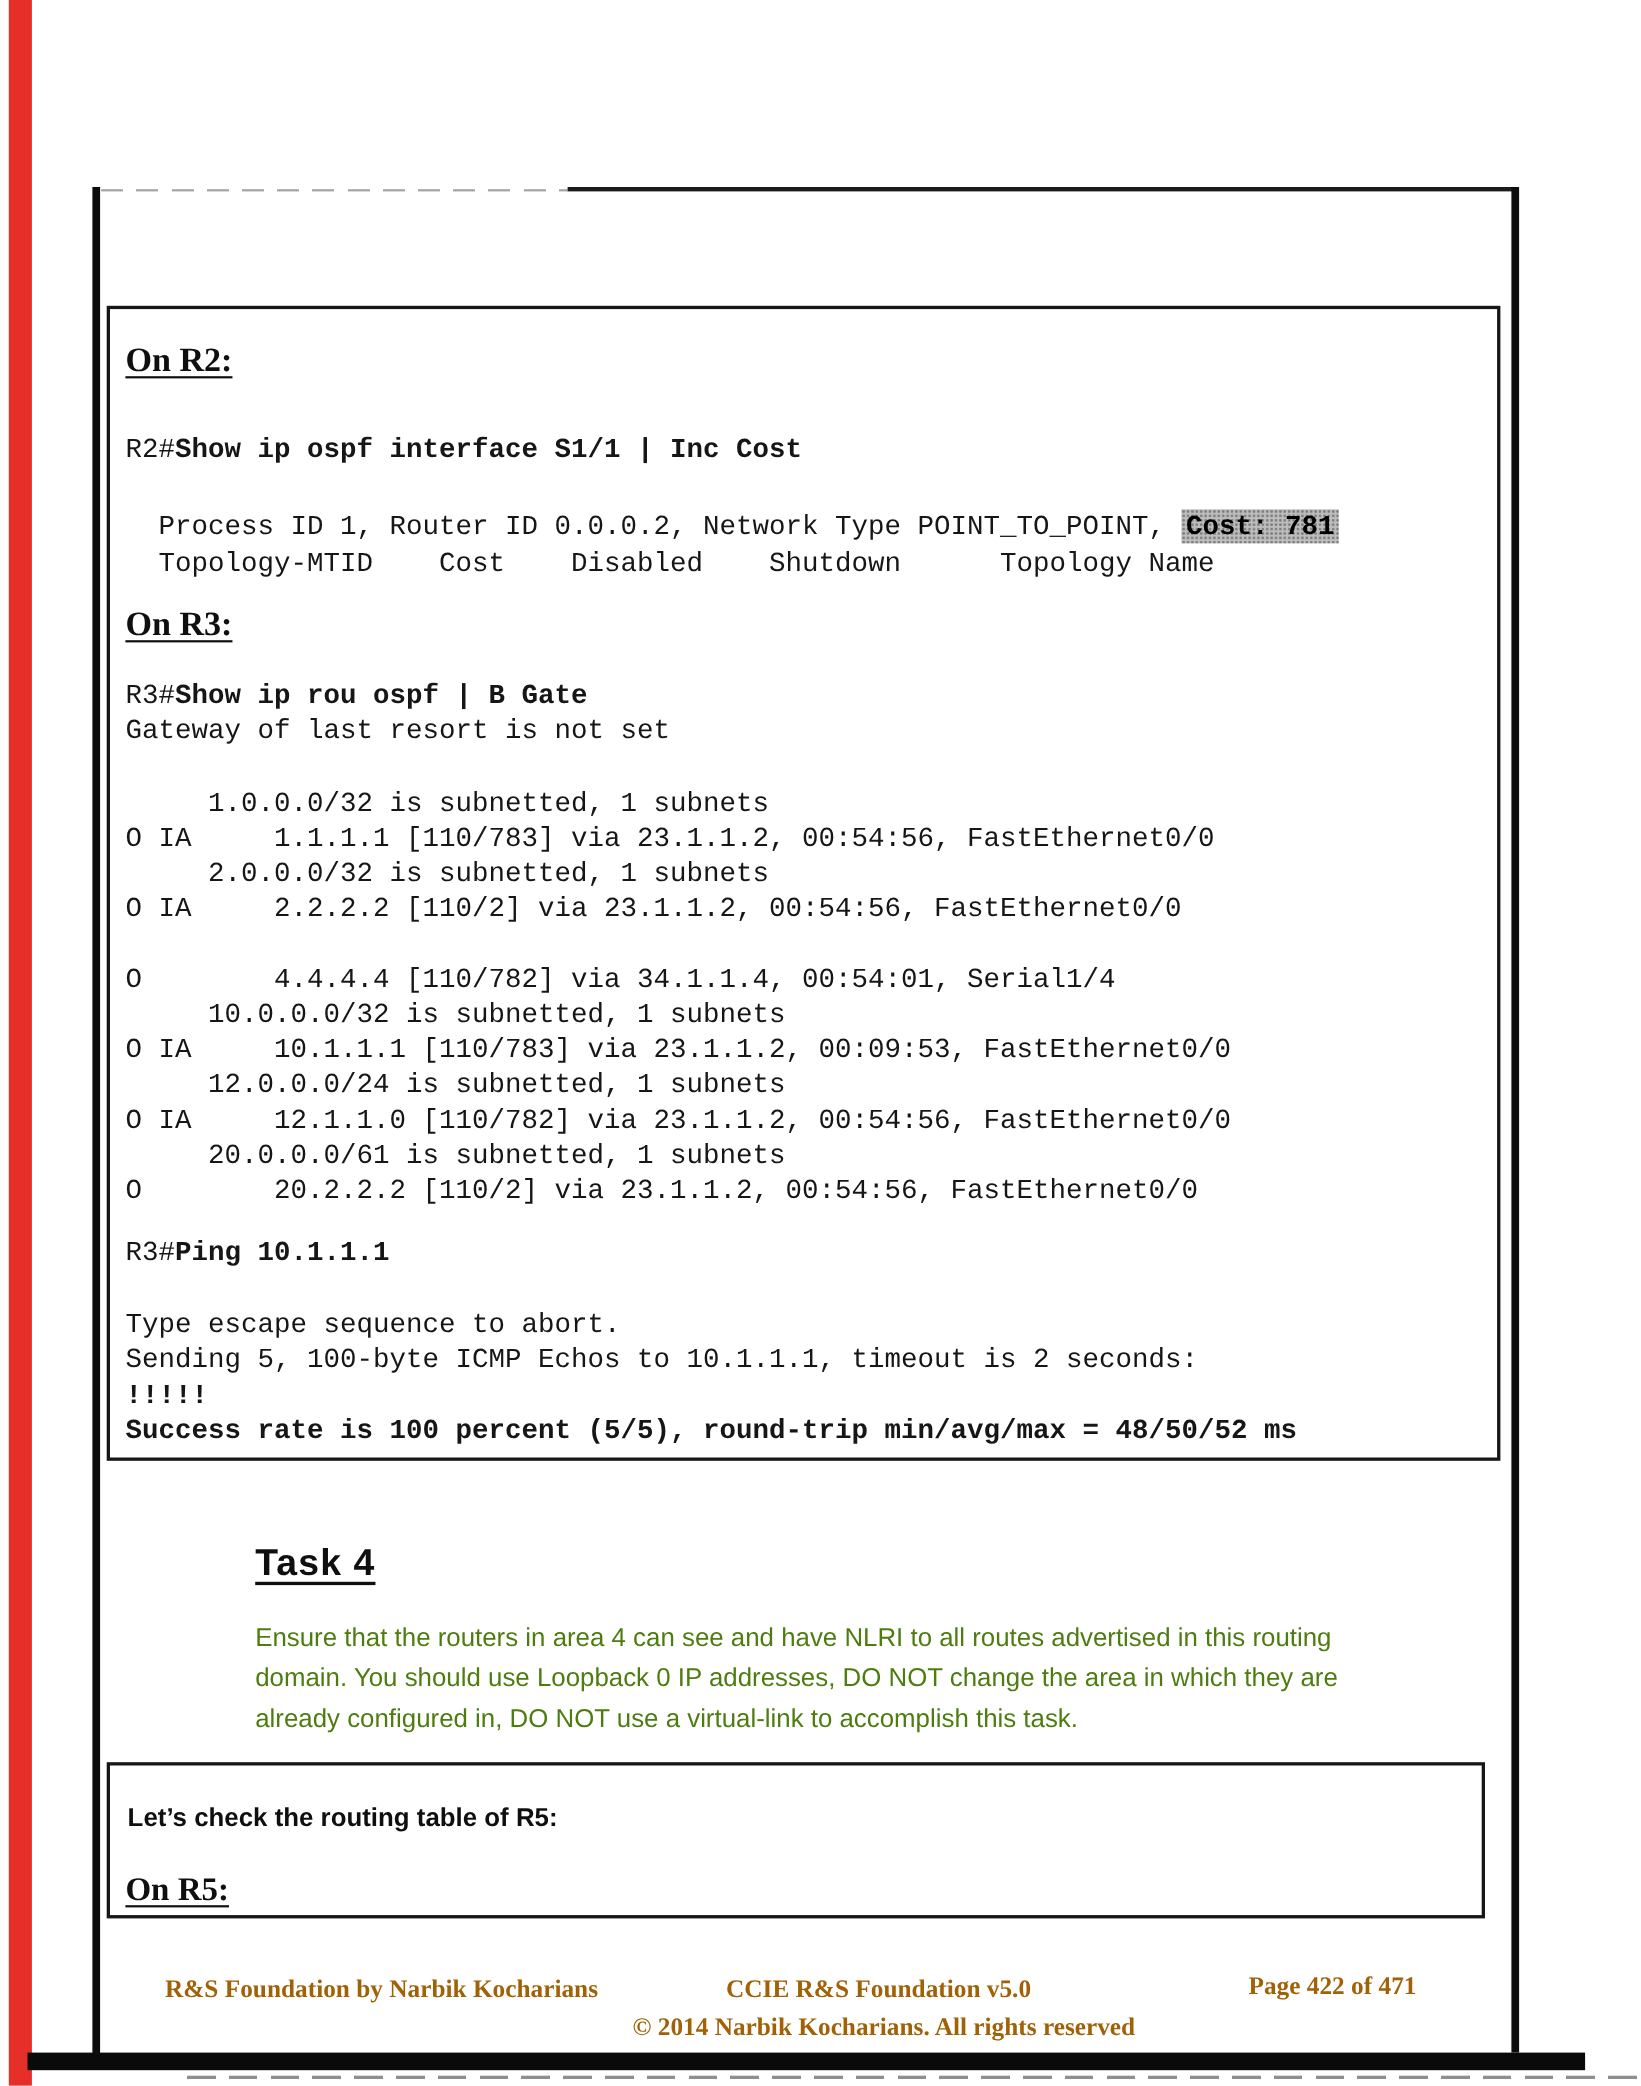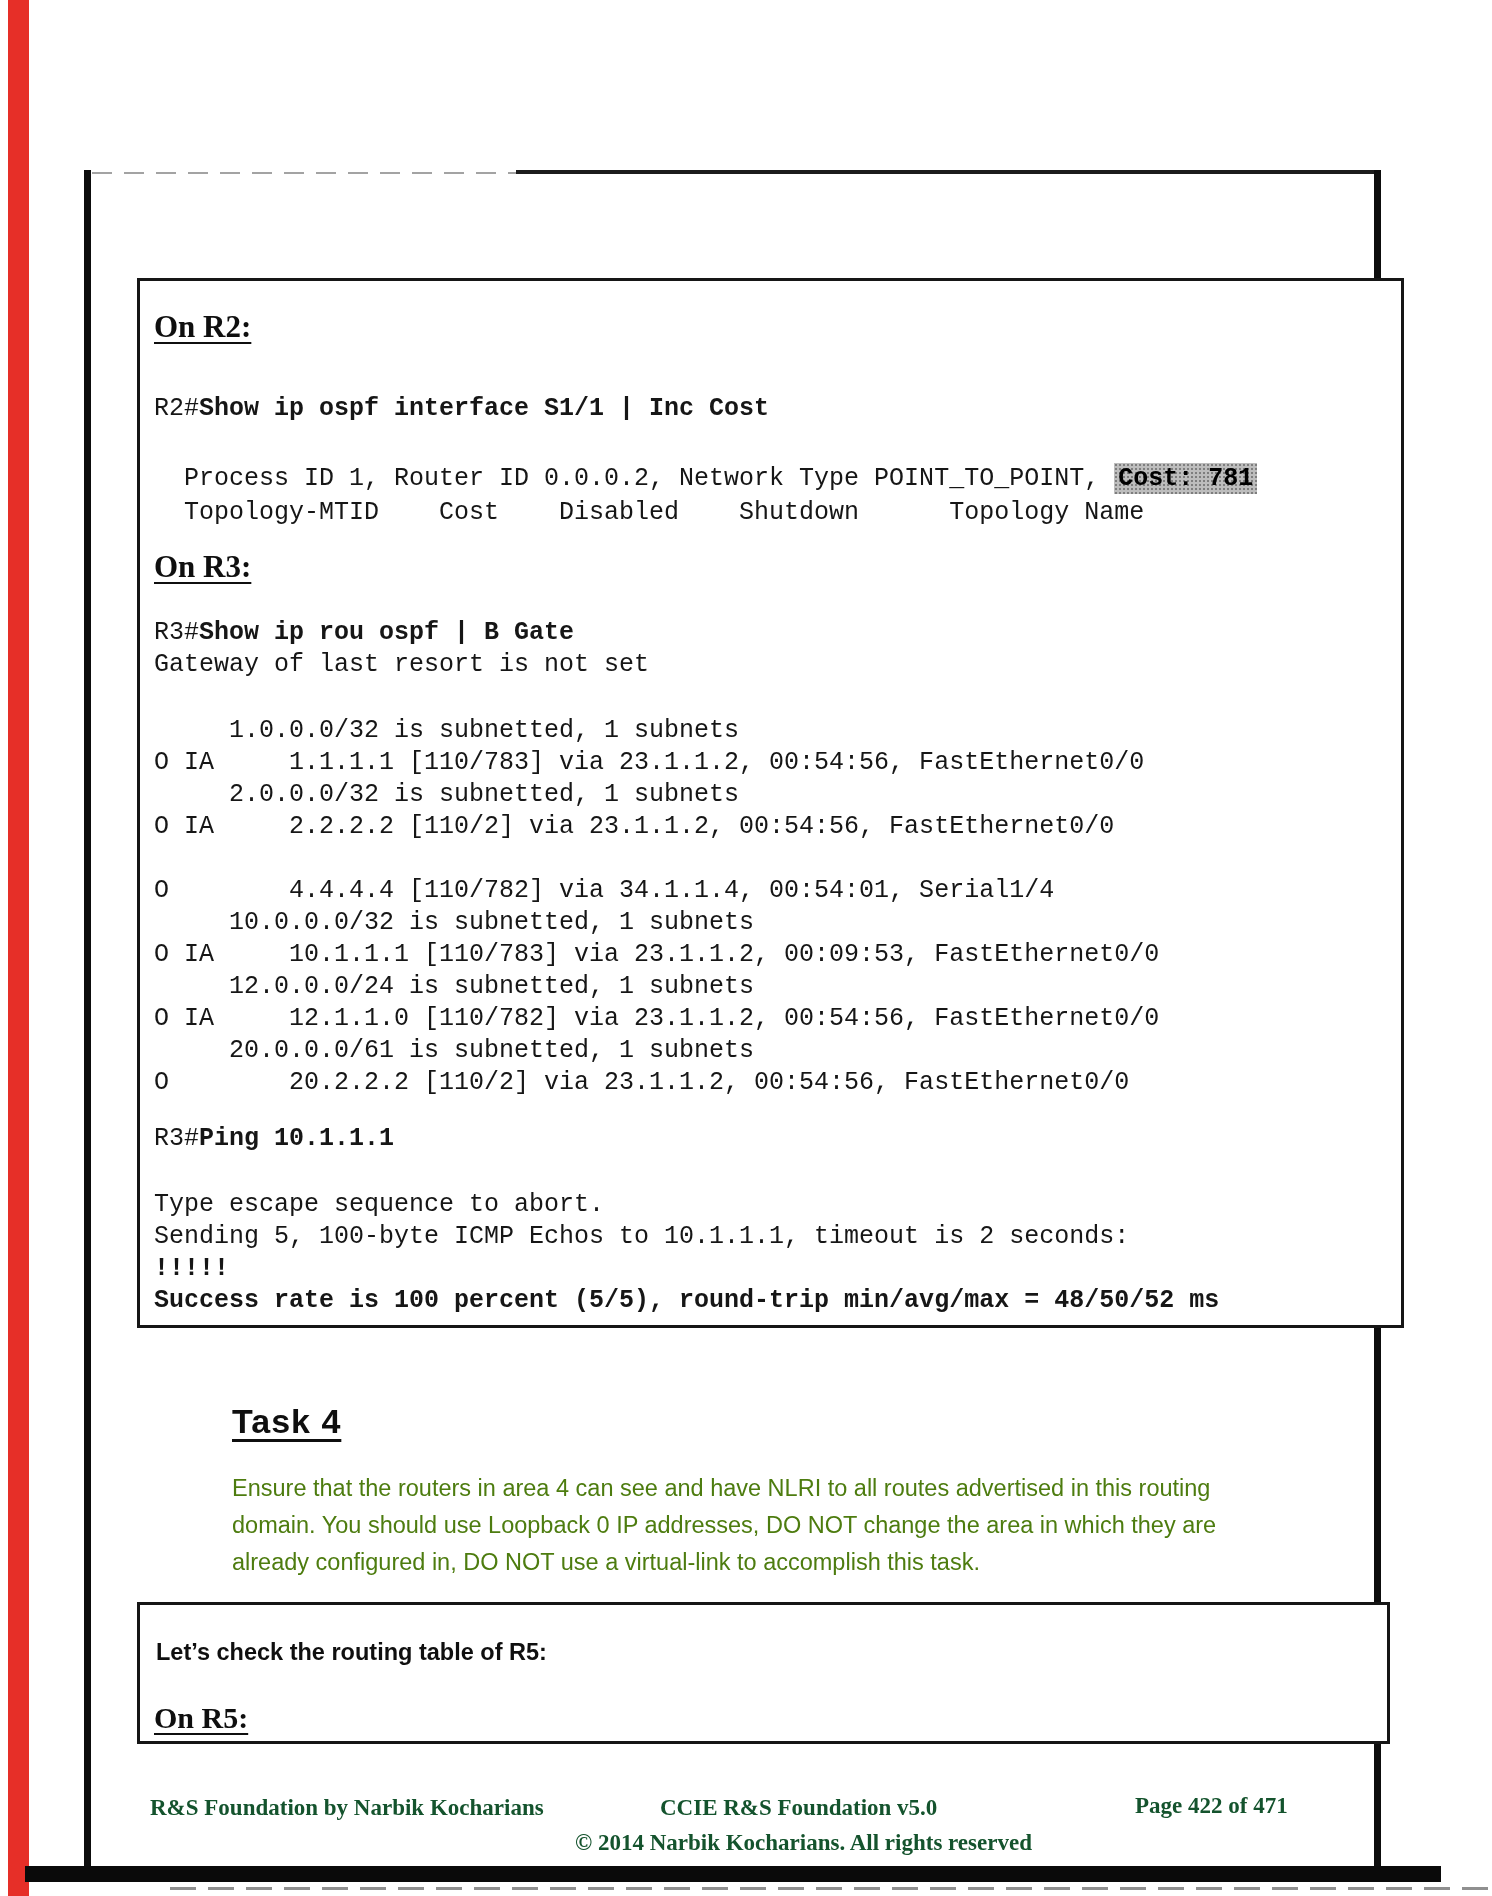--- a/index.html
+++ b/index.html
@@ -13,21 +13,21 @@
   .border-left  { left:84px;  top:170px; width:7px; height:1700px; background:#0d0d0d; }
   .border-right { left:1374px; top:170px; width:7px; height:1696px; background:#0d0d0d; }
   .border-top-faint { left:92px; top:172px; width:424px; height:2px;
     background:repeating-linear-gradient(90deg,#a3a3a3 0 20px, rgba(255,255,255,0) 20px 32px); }
   .border-top-solid { left:516px; top:170px; width:863px; height:4px; background:#1c1c1c; }
   .bottom-bar { left:25px; top:1866px; width:1416px; height:16px; background:#0a0a0a; }
   .bottom-dash { left:170px; top:1887px; width:1320px; height:3px;
     background:repeating-linear-gradient(90deg,#8f8f8f 0 26px, rgba(255,255,255,0) 26px 38px); }
 
   
-  .frame { border:3px solid #161616; background:#fff; box-sizing:border-box;margin-left:40px; }
+  .frame { border:3px solid #161616; background:#fff; box-sizing:border-box; }
   #console-box { left:97px; top:278px; width:1267px; height:1050px; }
   #check-box   { left:97px; top:1602px; width:1253px; height:142px; }
 
   
   .mono {
     position:absolute; left:14px; margin:0; white-space:pre;
     font-family:"Liberation Mono", monospace; font-size:25px; line-height:32px; color:#161616;
   }
   .b { font-weight:bold; }
   .hl {
@@ -54,21 +54,21 @@
   }
   
   .check-intro {
     position:absolute; left:16px; top:34px; margin:0;
     font-family:"Liberation Sans", sans-serif; font-weight:bold; font-size:23.5px; color:#0f0f0f;
   }
   #check-box .on-heading { top:96px; font-size:30px; }
   
   .footer-text {
     position:absolute; margin:0;
-    font-family:"Liberation Serif", serif; font-weight:bold; font-size:23px; color:#14532d;
+    font-family:"Liberation Serif", serif; font-weight:bold; font-size:23px; color:#a16207;
   }
   .footer-left   { left:150px; top:1795px; }
   .footer-center { left:660px; top:1795px; }
   .footer-right  { left:1135px; top:1793px; }
   .footer-copy   { left:540px; top:1830px;margin-left:35px; }
 </style>
 </head>
 <body>
 
 <div class="abs red-stripe"></div>

